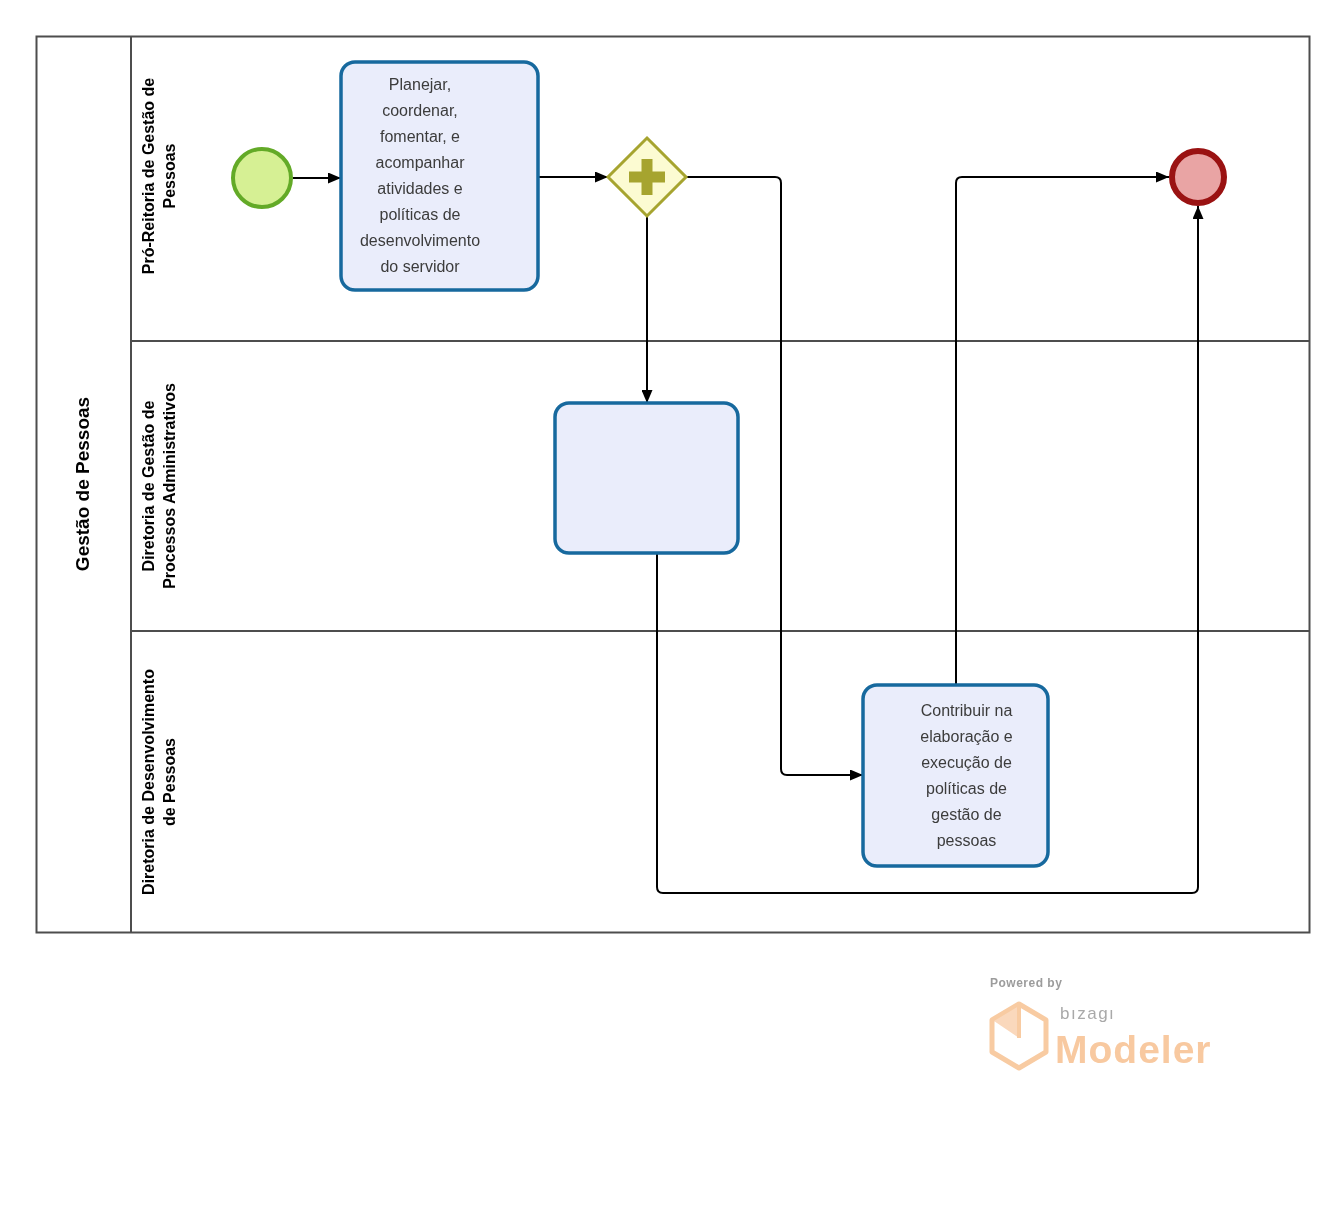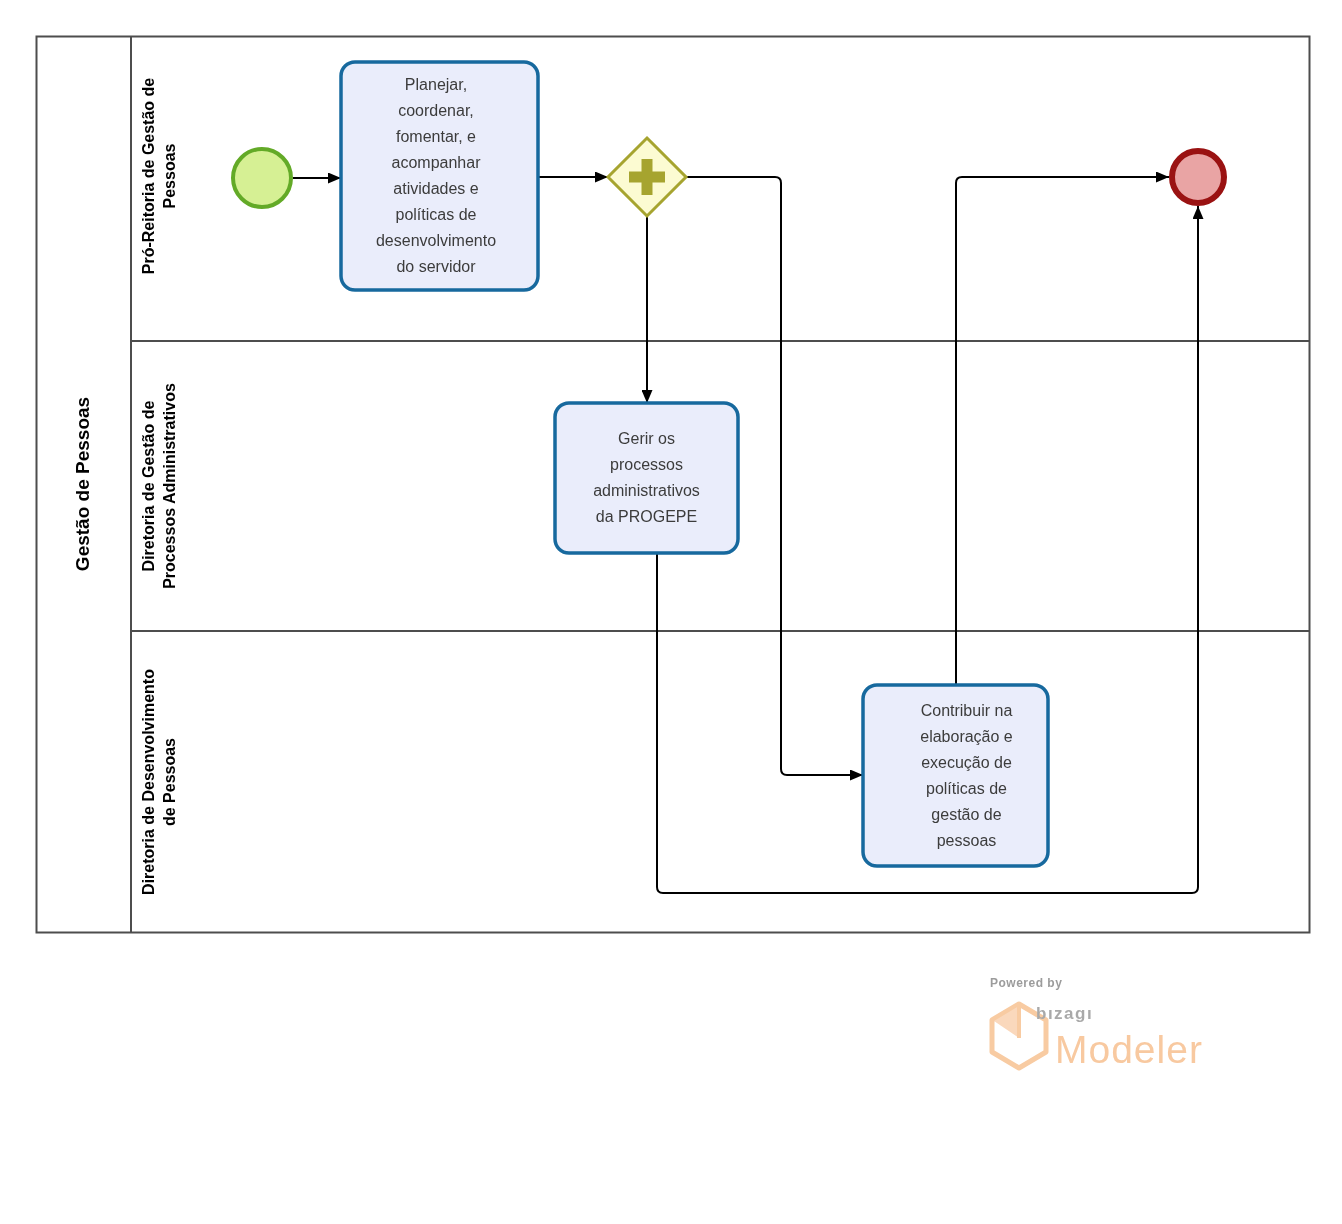--- a/index.html
+++ b/index.html
@@ -27,26 +27,26 @@
     transform:rotate(-90deg);
   }
   .task-label{
     font-size:16px;line-height:26px;color:#3c3c3c;
   }
   .powered-by{
     position:absolute;left:990px;top:976px;
     font-size:12px;color:#9c9c9c;letter-spacing:0.5px;font-weight:bold;
   }
   .brand-text{
-    position:absolute;left:1036px;top:1004px;
-    font-size:17px;color:#a9a9a9;letter-spacing:1.5px;font-weight:bold;
+    position:absolute;left:1060px;top:1004px;
+    font-size:17px;color:#a9a9a9;letter-spacing:1.5px;
   }
   .product-text{
     position:absolute;left:1055px;top:1028px;
-    font-size:39px;color:#f8c9a0;letter-spacing:1px;
+    font-size:39px;color:#f8c9a0;letter-spacing:1px;font-weight:bold;
   }
 </style>
 </head>
 <body>
 
 <div class="canvas">
 
   <svg class="diagram" width="1342" height="1224" viewBox="0 0 1342 1224">
     <defs>
       <marker id="arr" markerUnits="userSpaceOnUse" markerWidth="14" markerHeight="11" refX="13" refY="5.5" orient="auto">
@@ -93,32 +93,28 @@
 
   <div class="lbl pool-label" style="left:-117px;top:470px;width:400px;height:28px;">Gestão de Pessoas</div>
 
   <div class="lbl lane-label" style="left:6px;top:155px;width:305px;height:42px;">Pró-Reitoria de Gestão de
 Pessoas</div>
   <div class="lbl lane-label" style="left:14px;top:465px;width:290px;height:42px;">Diretoria de Gestão de
 Processos Administrativos</div>
   <div class="lbl lane-label" style="left:8px;top:761px;width:302px;height:42px;">Diretoria de Desenvolvimento
 de Pessoas</div>
 
-  <div class="lbl task-label" style="left:341px;top:62px;width:158px;height:228px;padding-left:16px;">Planejar,
+  <div class="lbl task-label" style="left:341px;top:62px;width:158px;height:228px;">Planejar,
 coordenar,
 fomentar, e
 acompanhar
 atividades e
 políticas de
 desenvolvimento
 do servidor</div>
-  <div class="lbl task-label" style="left:555px;top:403px;width:183px;height:150px;">Gerir os
-processos
-administrativos
-da PROGEPE</div>
   <div class="lbl task-label" style="left:863px;top:685px;width:207px;height:181px;">Contribuir na
 elaboração e
 execução de
 políticas de
 gestão de
 pessoas</div>
 
   <div class="powered-by">Powered by</div>
   <div class="brand-text">bızagı</div>
   <div class="product-text">Modeler</div>

